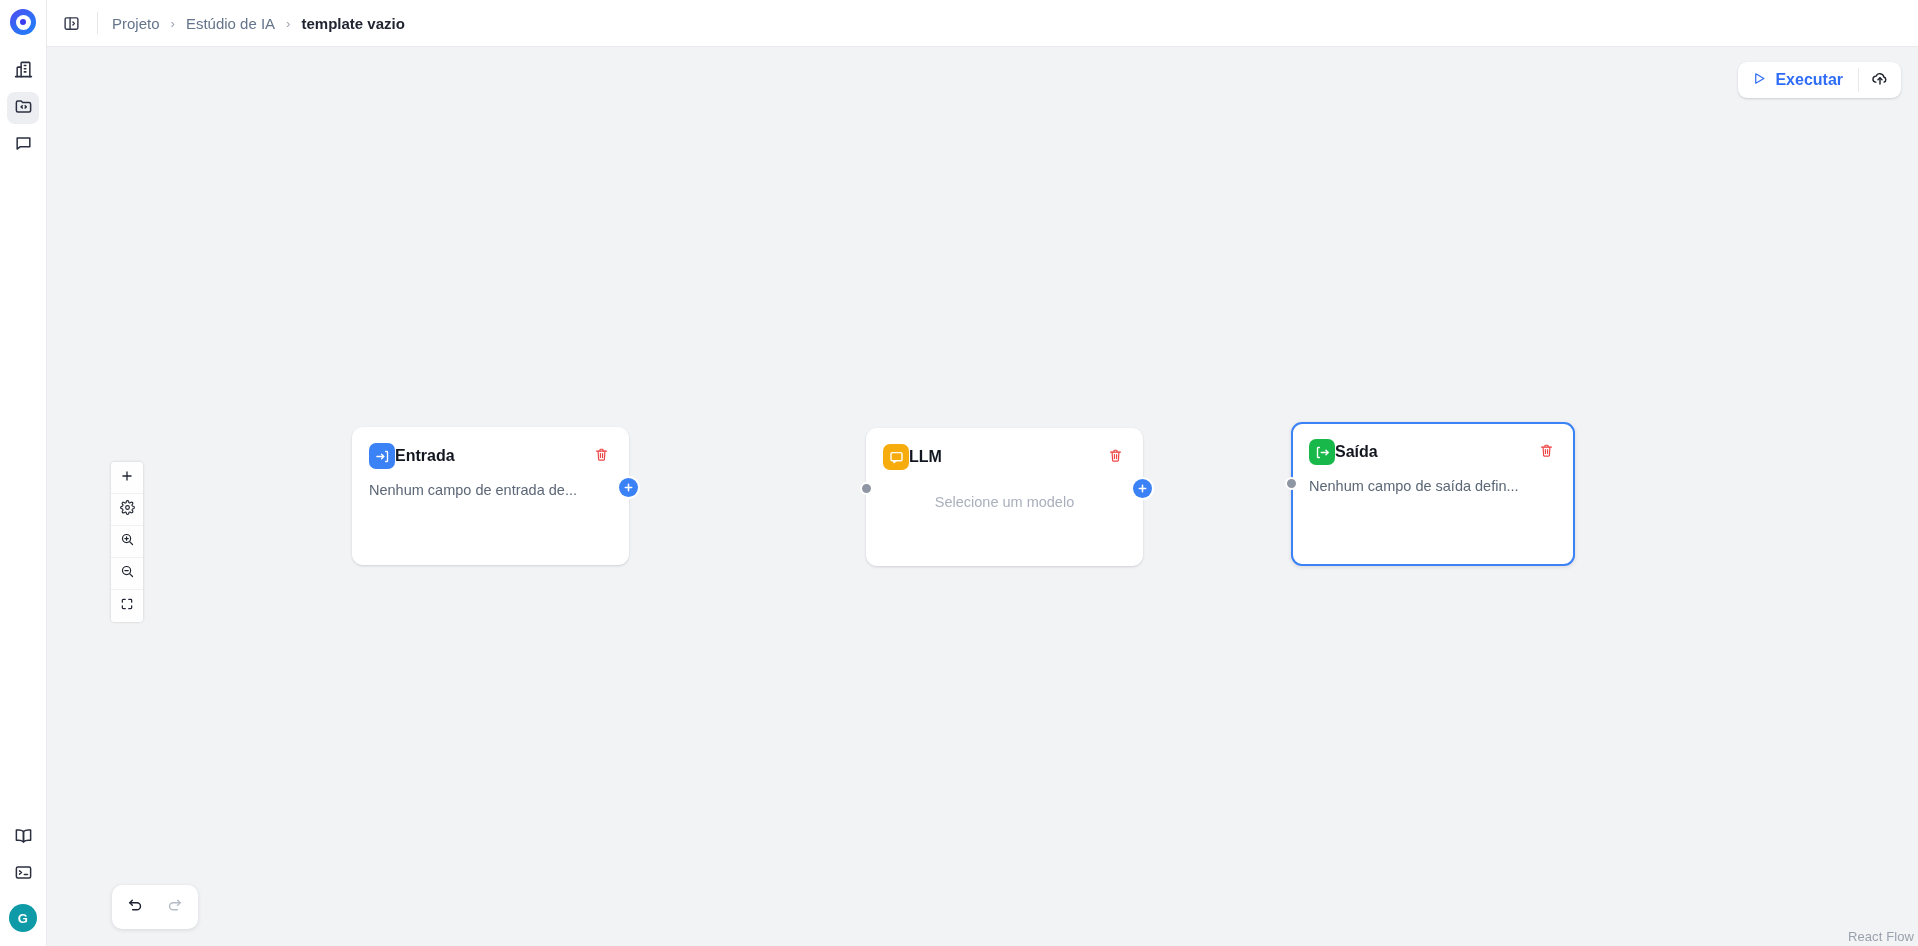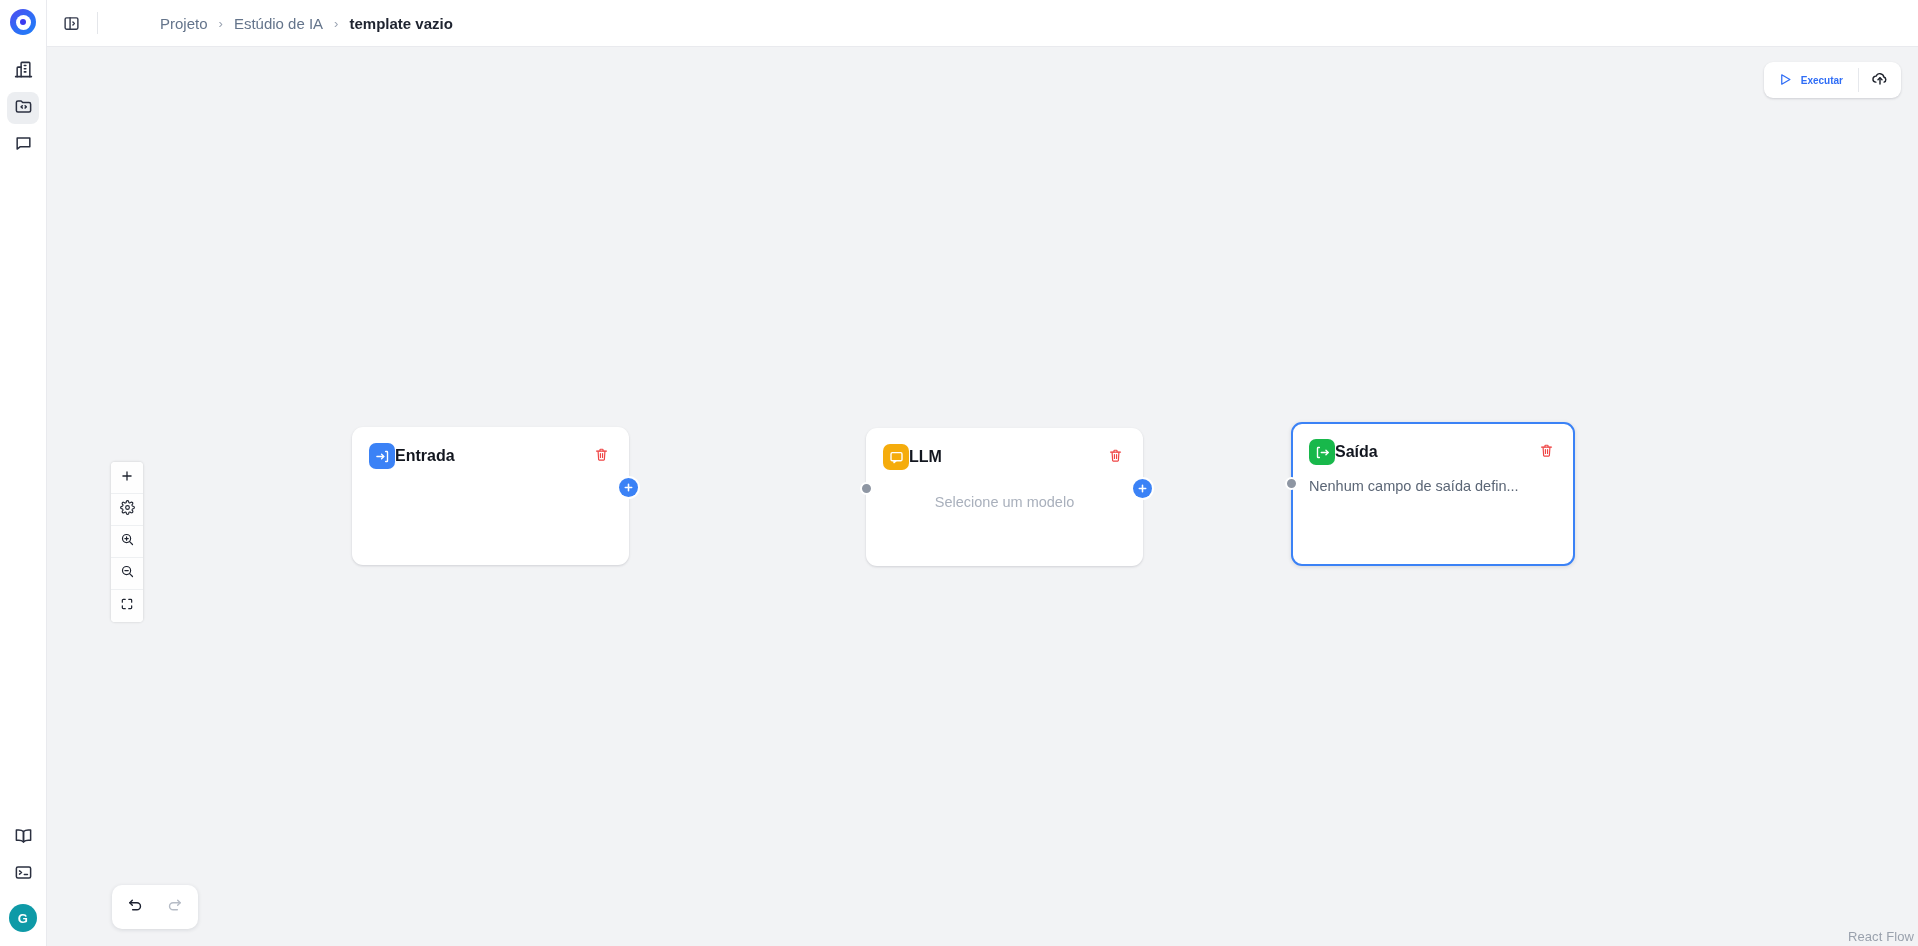--- a/index.html
+++ b/index.html
@@ -109,21 +109,20 @@
   .topbar-div {
     width: 1px; height: 22px;
     background: #e4e6ea;
     margin: 0 14px 0 12px;
   }
   .crumbs {
     display: flex;
     align-items: center;
     font-size: 15px;
     gap: 0;
-    margin-left: 48px;
   }
   .crumb {
     color: #64748b;
     cursor: pointer;
     white-space: nowrap;
   }
   .crumb.current {
     color: #1f2430;
     font-weight: 600;
     cursor: default;
@@ -153,21 +152,21 @@
     border-radius: 9px;
     box-shadow: 0 1px 3px rgba(16,24,40,.10), 0 1px 2px rgba(16,24,40,.06);
     z-index: 20;
     overflow: hidden;
   }
   .run-btn {
     display: flex; align-items: center; gap: 8px;
     padding: 0 15px 0 14px;
     height: 36px;
     color: #2f6df6;
-    font-size: 10px;
+    font-size: 16px;
     font-weight: 600;
     cursor: pointer;
     background: transparent;
   }
   .run-sep { width: 1px; background: #e6e8ec; margin: 6px 0; }
   .deploy-btn {
     width: 42px;
     display: flex; align-items: center; justify-content: center;
     color: #20242e;
     cursor: pointer;
@@ -499,20 +498,21 @@
             <span>
               <svg width="15" height="15" viewBox="0 0 24 24" fill="none" stroke="currentColor" stroke-width="1.9" stroke-linecap="round" stroke-linejoin="round">
                 <path d="M4 6.5h16"></path>
                   <path d="M9.5 6.5V4.6a1 1 0 0 1 1-1h3a1 1 0 0 1 1 1v1.9"></path>
                 <path d="M6.5 6.5 7.4 20a1 1 0 0 0 1 .9h7.2a1 1 0 0 0 1-.9l.9-13.5"></path>
                 <path d="M10.3 10.5v6.3M13.7 10.5v6.3"></path>
               </svg>
             </span>
           </span>
         </div>
+        <div class="node-body">Nenhum campo de entrada de...</div>
         <div class="handle source-plus" style="right:-10px; top:50px;">
           <svg width="11" height="11" viewBox="0 0 24 24" fill="none" stroke="currentColor" stroke-width="3.4" stroke-linecap="round">
               <path d="M12 5v14M5 12h14"></path>
             </svg>
         </div>
       </div>
 
       <div class="node selected" id="node-saida" style="left:1244px; top:375px; width:284px; height:144px;">
         <div class="node-head">
           <span class="node-icon green">

